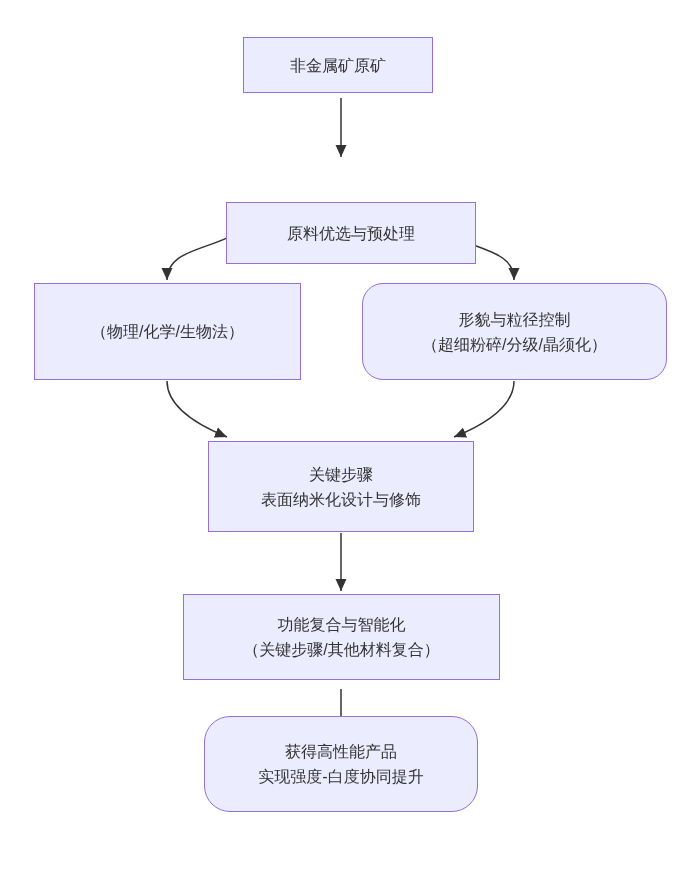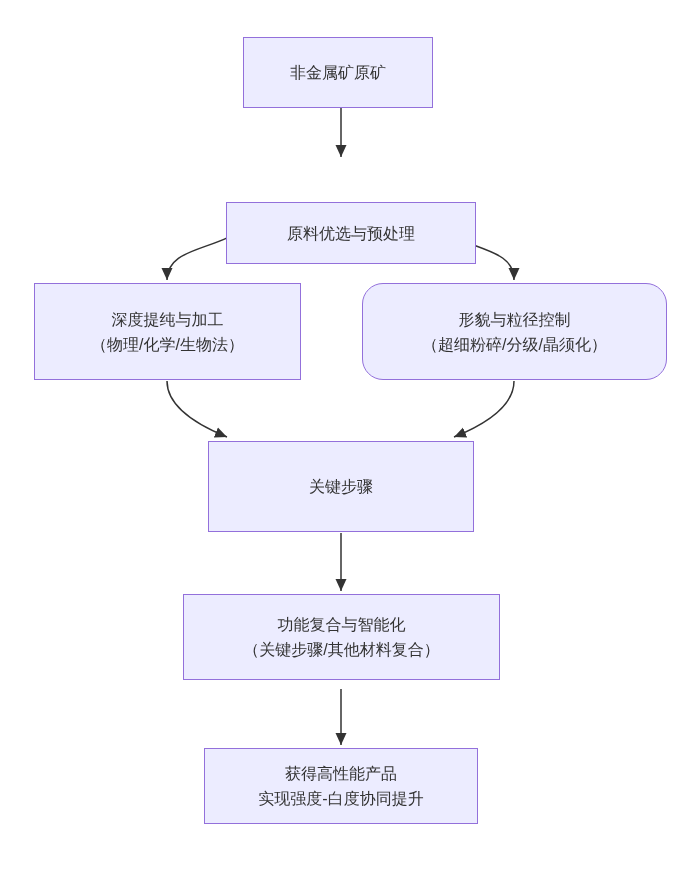--- a/index.html
+++ b/index.html
@@ -60,45 +60,45 @@
     </defs>
     <path class="edge" d="M341,98 L341,157" marker-end="url(#arrowhead)"></path>
     <path class="edge" d="M249,223 C220,252 167,245 167,280" marker-end="url(#arrowhead)"></path>
     <path class="edge" d="M434,223 C463,252 514,245 514,280" marker-end="url(#arrowhead)"></path>
     <path class="edge" d="M167,381 C167,408 200,426 227,437" marker-end="url(#arrowhead)"></path>
     <path class="edge" d="M514,381 C514,408 481,426 454,437" marker-end="url(#arrowhead)"></path>
     <path class="edge" d="M341,533 L341,591" marker-end="url(#arrowhead)"></path>
     <path class="edge" d="M341,689 L341,745" marker-end="url(#arrowhead)"></path>
   </svg>
 
-  <div class="node" style="left:243px; top:37px; width:190px; height:71px;">
+  <div class="node" style="left:243px; top:37px; width:190px; height:56px;">
     <span class="line">非金属矿原矿</span>
   </div>
 
   <div class="node" style="left:226px; top:160px; width:250px; height:62px;margin-top:42px;">
     <span class="line">原料优选与预处理</span>
   </div>
 
   <div class="node" style="left:34px; top:283px; width:267px; height:97px;">
-    <span class="line">深度提纯与加工</span>
     <span class="line">（物理/化学/生物法）</span>
   </div>
 
   <div class="node" style="left:362px; top:283px; width:305px; height:97px;border-radius:21px;">
     <span class="line">形貌与粒径控制</span>
     <span class="line">（超细粉碎/分级/晶须化）</span>
   </div>
 
   <div class="node" style="left:208px; top:441px; width:266px; height:91px;">
     <span class="line">关键步骤</span>
+    <span class="line">表面纳米化设计与修饰</span>
   </div>
 
   <div class="node" style="left:183px; top:594px; width:317px; height:86px;">
     <span class="line">功能复合与智能化</span>
     <span class="line">（关键步骤/其他材料复合）</span>
   </div>
 
-  <div class="node" style="left:204px; top:748px; width:274px; height:76px;">
+  <div class="node" style="left:204px; top:716px; width:274px; height:96px;border-radius:26px;">
     <span class="line">获得高性能产品</span>
     <span class="line">实现强度-白度协同提升</span>
   </div>
 
 </div>
 
 </body></html>

